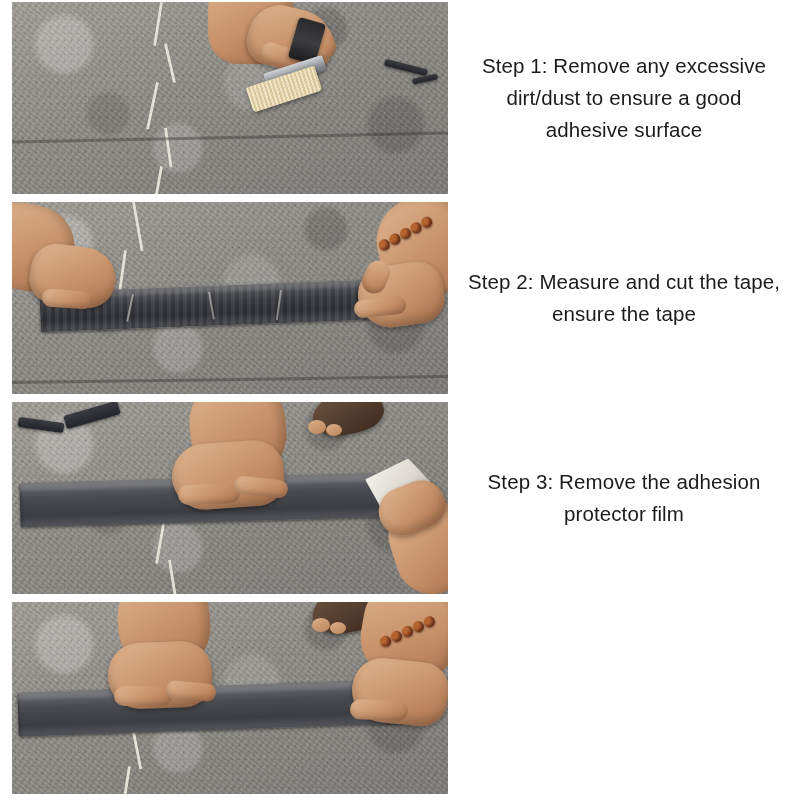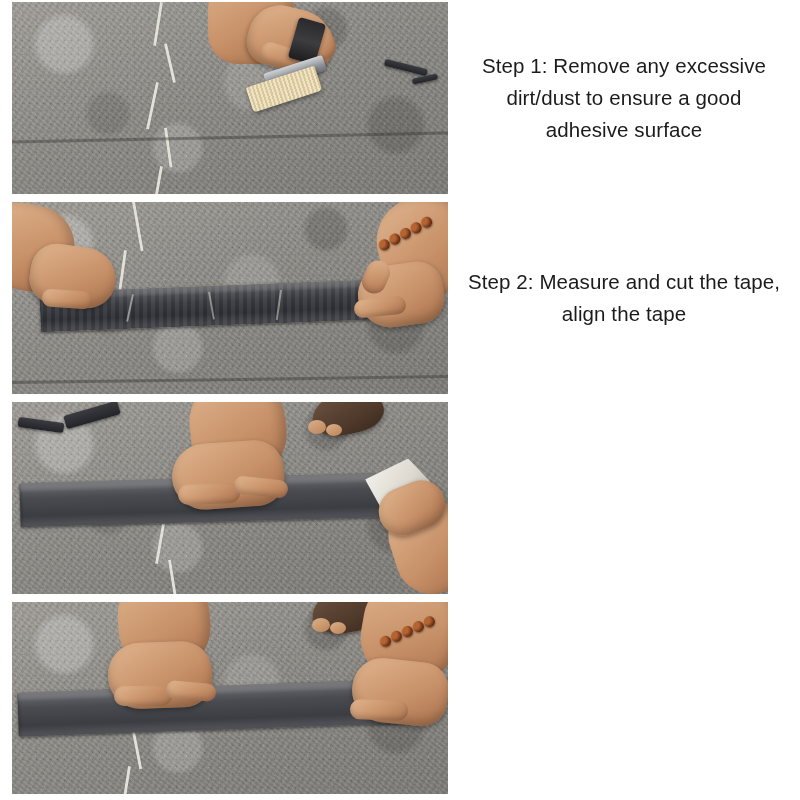--- a/index.html
+++ b/index.html
@@ -229,21 +229,21 @@
         <div class="bead"></div>
         <div class="bead"></div>
         <div class="bead"></div>
         <div class="bead"></div>
       </div>
       <div class="hand" style="left:346px;top:62px;width:86px;height:62px;border-radius:30px 26px 26px 34px;transform:rotate(-8deg);"></div>
       <div class="finger" style="left:342px;top:96px;width:52px;height:18px;border-radius:10px;transform:rotate(-6deg);"></div>
       <div class="finger" style="left:352px;top:58px;width:24px;height:34px;border-radius:12px;transform:rotate(24deg);"></div>
     </div>
     <div class="caption c2">
-      <span>Step 2: Measure and cut the tape, align the tape</span>
+      <span>Step 2: Measure and cut the tape, ensure the tape</span>
     </div>
   </div>
 
   <div class="step-row">
     <div class="photo">
       <div class="concrete"></div>
       <div class="speckle"></div>
 
       <div class="crack" style="left:150px;top:122px;width:3px;height:40px;transform:rotate(10deg);"></div>
       <div class="crack" style="left:156px;top:158px;width:3px;height:36px;transform:rotate(-9deg);"></div>
@@ -262,20 +262,23 @@
       <div class="film" style="left:380px;top:92px;width:40px;height:26px;transform:rotate(22deg);clip-path:polygon(0 0,100% 22%,72% 100%,4% 72%);"></div>
 
       <div class="arm" style="left:178px;top:-26px;width:96px;height:104px;border-radius:46px;transform:rotate(-6deg);"></div>
       <div class="hand" style="left:160px;top:40px;width:112px;height:66px;border-radius:34px 30px 28px 34px;transform:rotate(-4deg);"></div>
       <div class="finger" style="left:166px;top:82px;width:62px;height:20px;border-radius:11px;transform:rotate(-2deg);"></div>
       <div class="finger" style="left:222px;top:76px;width:54px;height:18px;border-radius:10px;transform:rotate(6deg);"></div>
 
       <div class="arm" style="left:380px;top:96px;width:76px;height:96px;border-radius:36px;transform:rotate(-18deg);"></div>
       <div class="hand" style="left:366px;top:82px;width:68px;height:48px;border-radius:24px;transform:rotate(-22deg);"></div>
     </div>
+    <div class="caption c3">
+      <span>Step 3: Remove the adhesion protector film</span>
+    </div>
   </div>
 
   <div class="step-row">
     <div class="photo">
       <div class="concrete"></div>
       <div class="speckle"></div>
 
       <div class="crack" style="left:120px;top:130px;width:3px;height:38px;transform:rotate(-11deg);"></div>
       <div class="crack" style="left:116px;top:164px;width:3px;height:30px;transform:rotate(9deg);"></div>
 

